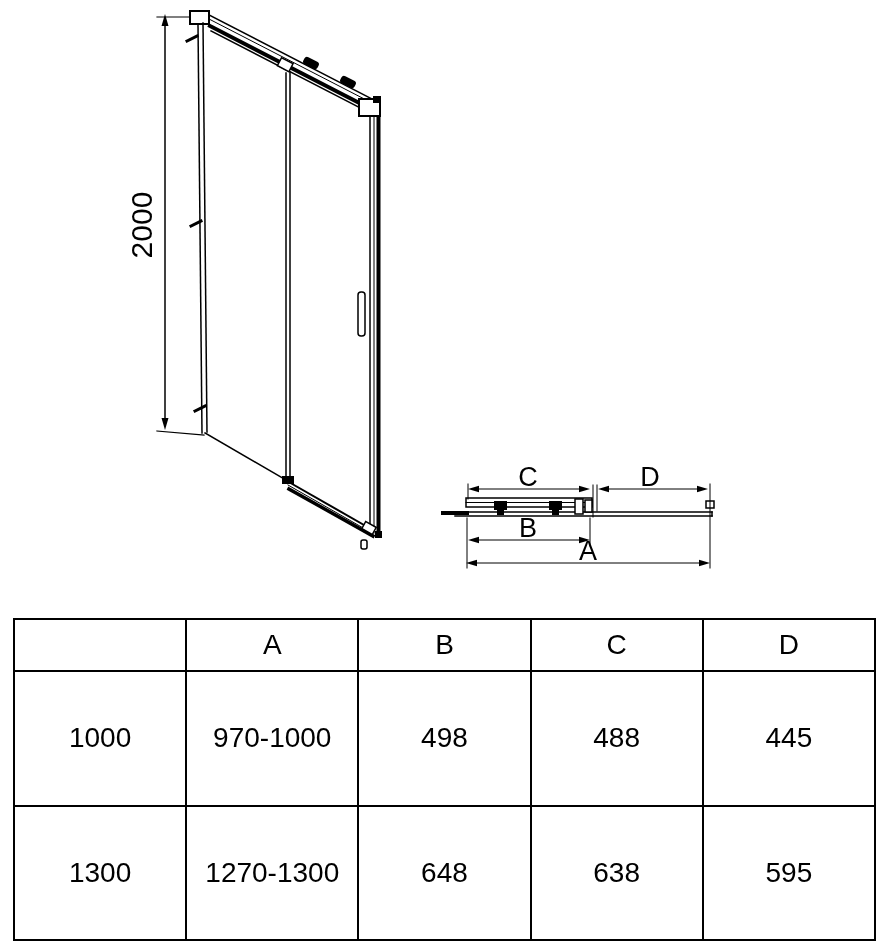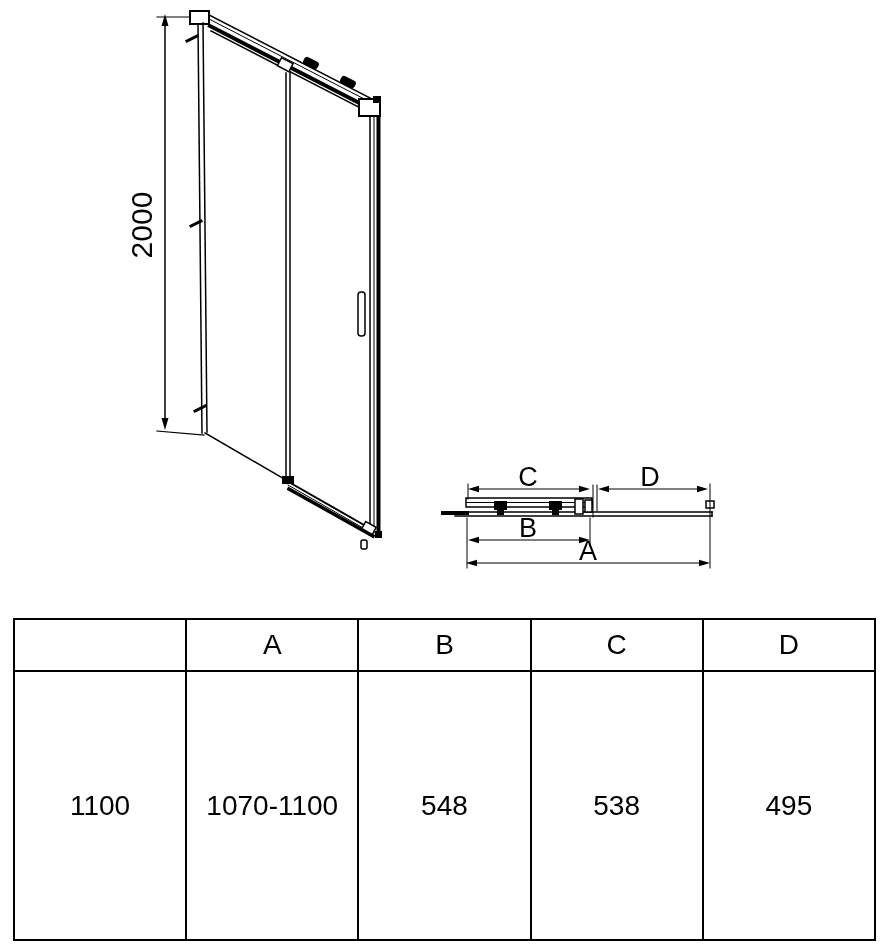--- a/index.html
+++ b/index.html
@@ -164,21 +164,28 @@
   <table id="size-table">
     <tbody>
         <tr class="hdr">
       <th></th>
       <th>A</th>
       <th>B</th>
       <th>C</th>
       <th>D</th>
     </tr>
     <tr>
-      <td>1100</td>
-      <td>1070-1100</td>
-      <td>548</td>
-      <td>538</td>
-      <td>495</td>
+      <td>1000</td>
+      <td>970-1000</td>
+      <td>498</td>
+      <td>488</td>
+      <td>445</td>
+    </tr>
+    <tr>
+      <td>1300</td>
+      <td>1270-1300</td>
+      <td>648</td>
+      <td>638</td>
+      <td>595</td>
     </tr>
   </tbody>
     </table>
 </div>
 
 </body></html>

